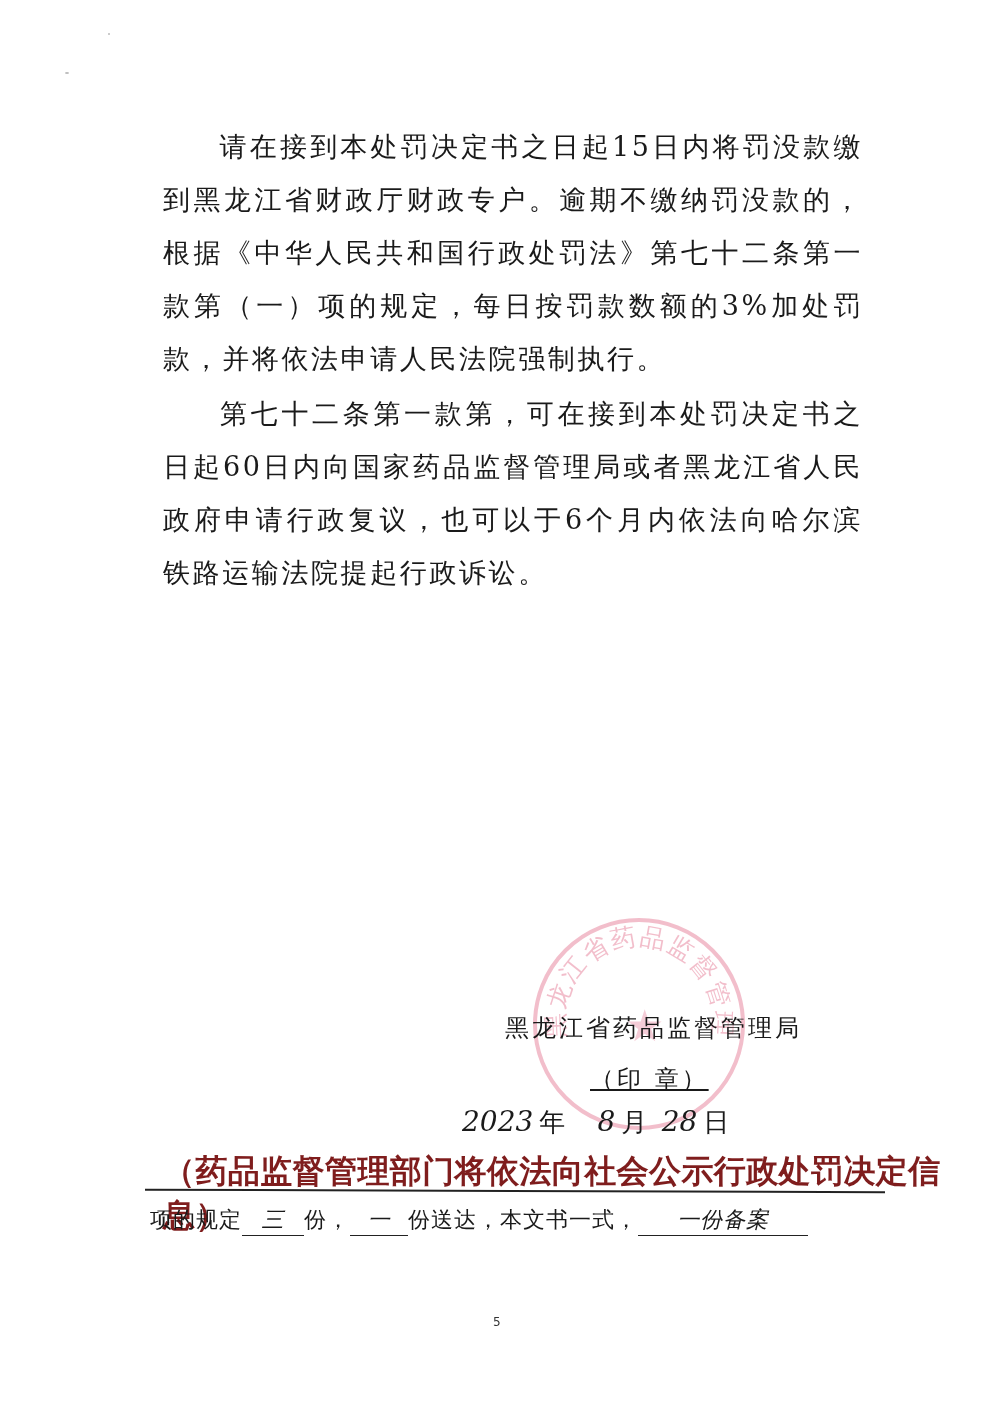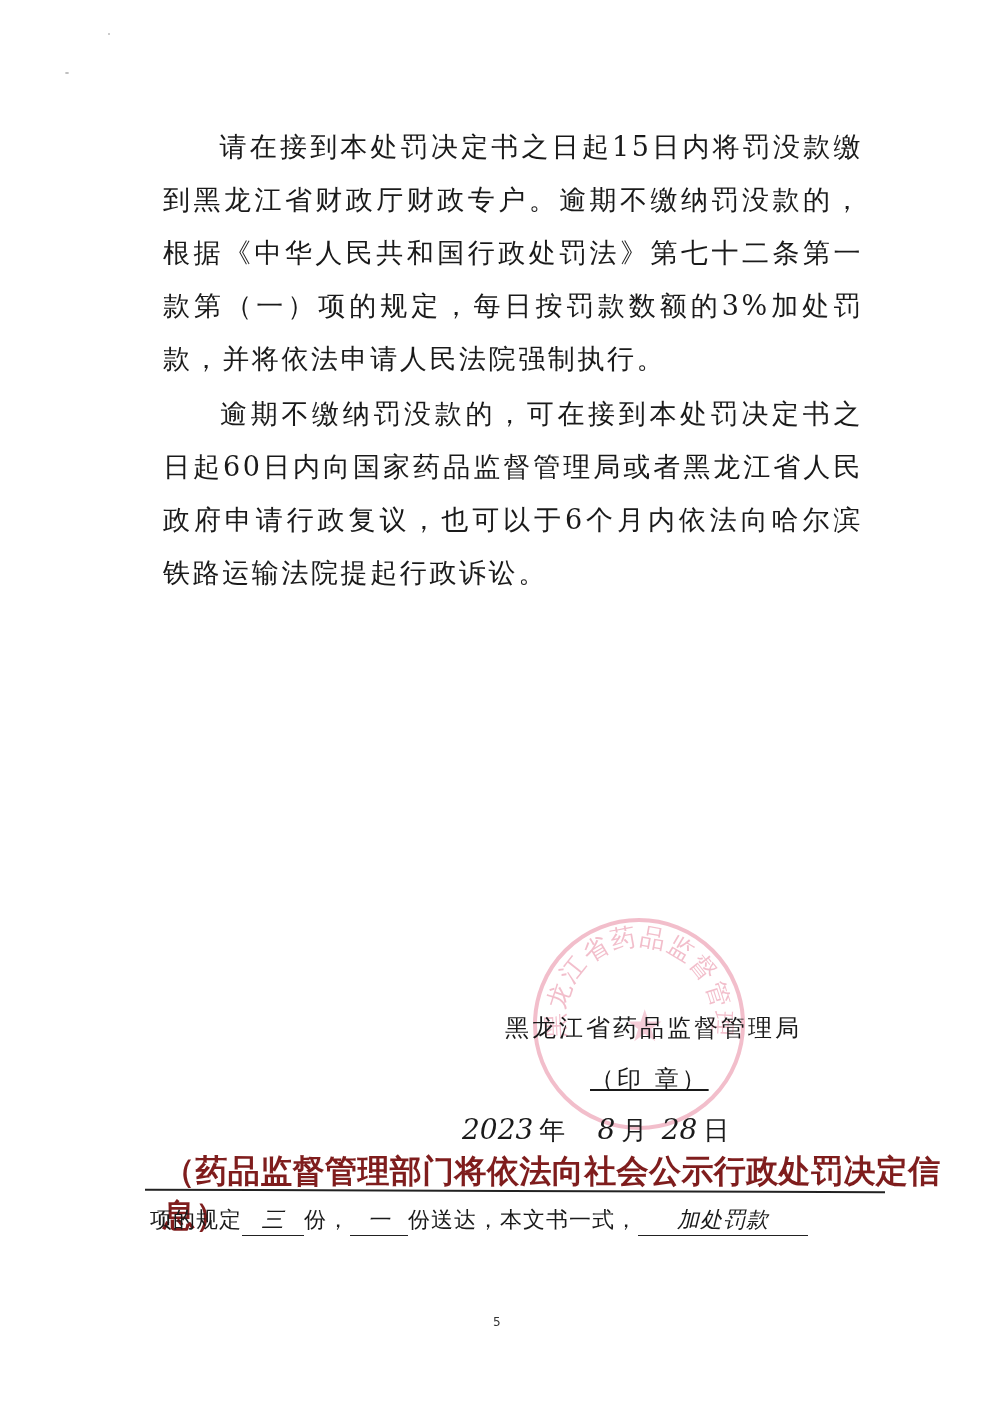--- a/index.html
+++ b/index.html
@@ -12,42 +12,42 @@
   #p1 { top: 120px; }
   #p2 { top: 387px; }
   .seal { position: absolute; left: 533px; top: 918px; width: 212px; height: 212px;
           border-radius: 50%; border: 4px solid rgba(226,110,140,0.45); box-sizing: border-box; }
   .seal-text { position: absolute; left: 0; top: 0; width: 100%; height: 100%; }
   .seal-star { position: absolute; left: 88px; top: 78px; font-size: 44px;
                color: rgba(226,110,140,0.35); font-family: "DejaVu Sans", sans-serif; }
   .sign { position: absolute; font-size: 24px; letter-spacing: 3px; }
   #org { left: 505px; top: 1012px; }
   #seal-label { left: 590px; top: 1063px; text-decoration: underline; }
-  .date { position: absolute; top: 1105px; left: 462px; font-size: 26px; margin-top: 8px; }
+  .date { position: absolute; top: 1105px; left: 462px; font-size: 26px; }
   .hand { font-family: "DejaVu Serif", serif; font-style: italic; font-size: 28px; }
   .date span { margin-right: 6px; }
   #notice { position: absolute; left: 163px; top: 1150px; font-family: "DejaVu Sans", "Liberation Sans", sans-serif;
             font-size: 32px; font-weight: bold; color: #7f1d1d; letter-spacing: 0.4px; }
   .rule { position: absolute; left: 145px; top: 1190px; width: 740px; height: 2px; background: #222;
           transform: rotate(0.2deg); }
   #copies { position: absolute; left: 150px; top: 1205px; font-size: 22px; letter-spacing: 1px; white-space: nowrap; }
   .blank { display: inline-block; border-bottom: 1.5px solid #222; text-align: center; font-style: italic; }
   .pagenum { position: absolute; left: 493px; top: 1315px; font-family: "DejaVu Sans", sans-serif; font-size: 12px; color: #333; }
   .speck { position: absolute; width: 2px; height: 2px; background: #bbb; border-radius: 50%; }
 </style>
 </head>
 <body>
 
 <div class="page">
   <div class="speck" style="left:108px;top:33px;"></div>
   <div class="speck" style="left:65px;top:72px;width:4px;"></div>
 
   <div class="para" id="p1"><span class="indent"></span><span>请在接到本处罚决定书之日起15日内将罚没款缴到黑龙江省财政厅财政专户。逾期不缴纳罚没款的，根据《中华人民共和国行政处罚法》第七十二条第一款第（一）项的规定，每日按罚款数额的3%加处罚款，并将依法申请人民法院强制执行。</span></div>
 
-  <div class="para" id="p2"><span class="indent"></span><span>逾期不缴纳罚没款的，可在接到本处罚决定书之日起60日内向国家药品监督管理局或者黑龙江省人民政府申请行政复议，也可以于6个月内依法向哈尔滨铁路运输法院提起行政诉讼。</span></div>
+  <div class="para" id="p2"><span class="indent"></span><span>第七十二条第一款第，可在接到本处罚决定书之日起60日内向国家药品监督管理局或者黑龙江省人民政府申请行政复议，也可以于6个月内依法向哈尔滨铁路运输法院提起行政诉讼。</span></div>
 
   <div class="seal">
     <svg class="seal-text" viewBox="0 0 212 212">
       <defs>
           <path id="arc" d="M 30 120 A 78 78 0 1 1 182 120"></path>
         </defs>
       <text font-size="26" fill="rgba(226,110,140,0.45)" letter-spacing="2" font-family="DejaVu Sans, sans-serif"><textPath href="#arc">黑龙江省药品监督管理局</textPath></text>
     </svg>
     <div class="seal-star">★</div>
   </div>
@@ -58,17 +58,17 @@
   <div class="date">
     <span class="hand">2023</span><span>年</span>
     <span class="hand" style="margin-left:18px">8</span><span>月</span>
     <span class="hand">28</span><span>日</span>
   </div>
 
   <div id="notice">（药品监督管理部门将依法向社会公示行政处罚决定信息）</div>
   <div class="rule"></div>
 
   <div id="copies">
-    <span>项的规定</span><span class="blank" style="width:62px">三</span><span>份，</span><span class="blank" style="width:58px">一</span><span>份送达，本文书一式，</span><span class="blank" style="width:170px">加处罚款</span>
+    <span>项的规定</span><span class="blank" style="width:62px">三</span><span>份，</span><span class="blank" style="width:58px">一</span><span>份送达，本文书一式，</span><span class="blank" style="width:170px">一份备案</span>
   </div>
 
   <div class="pagenum">5</div>
 </div>
 
 </body></html>

